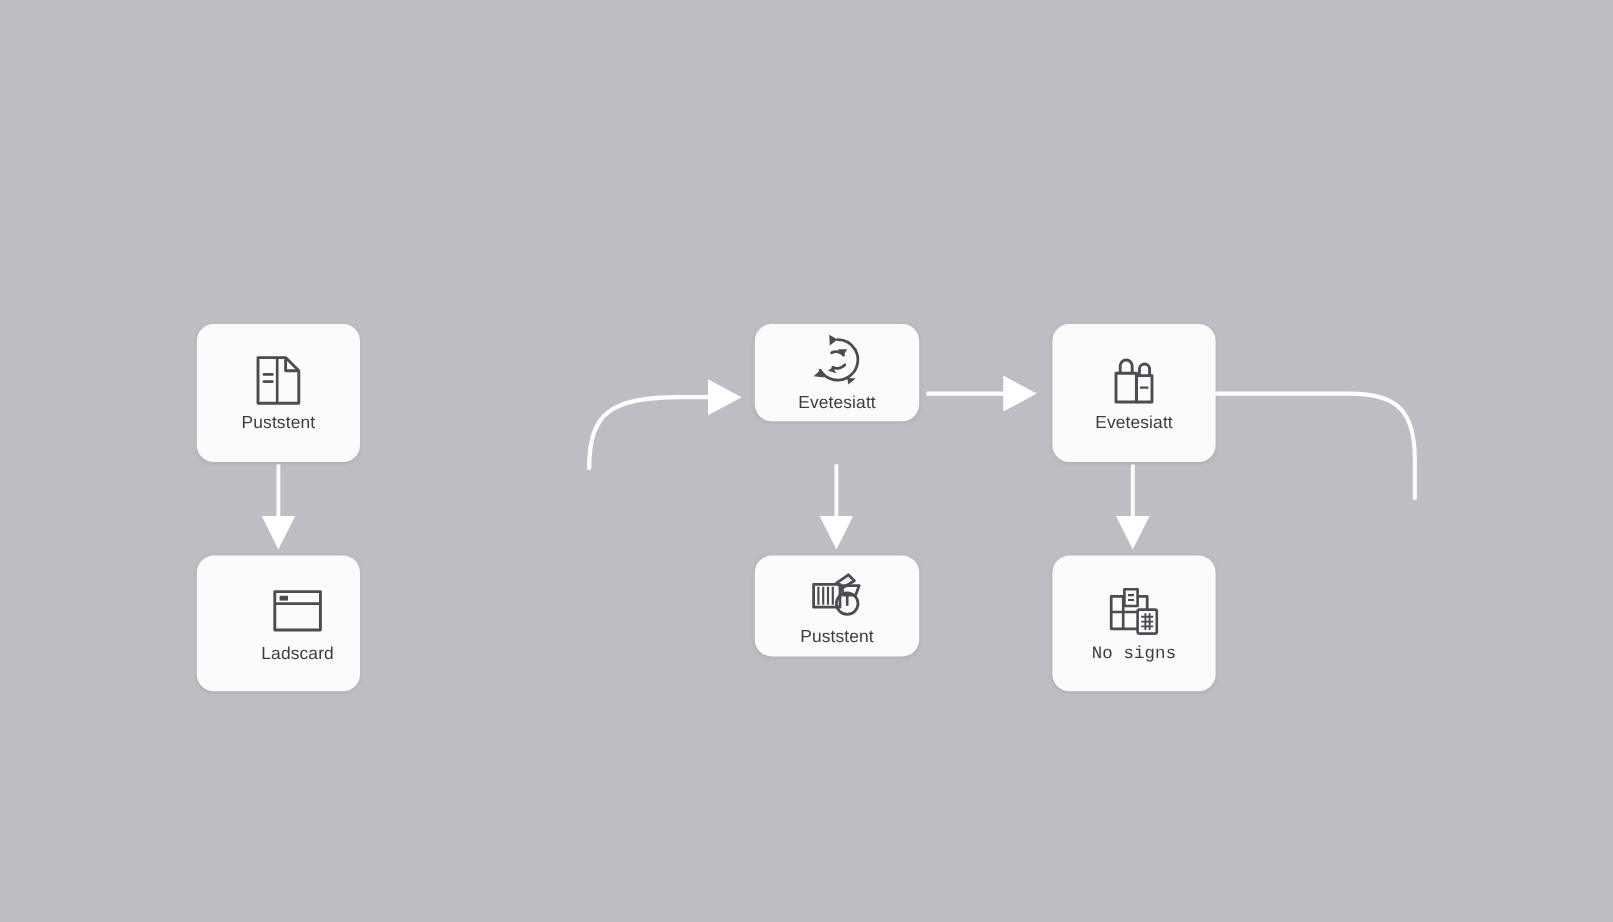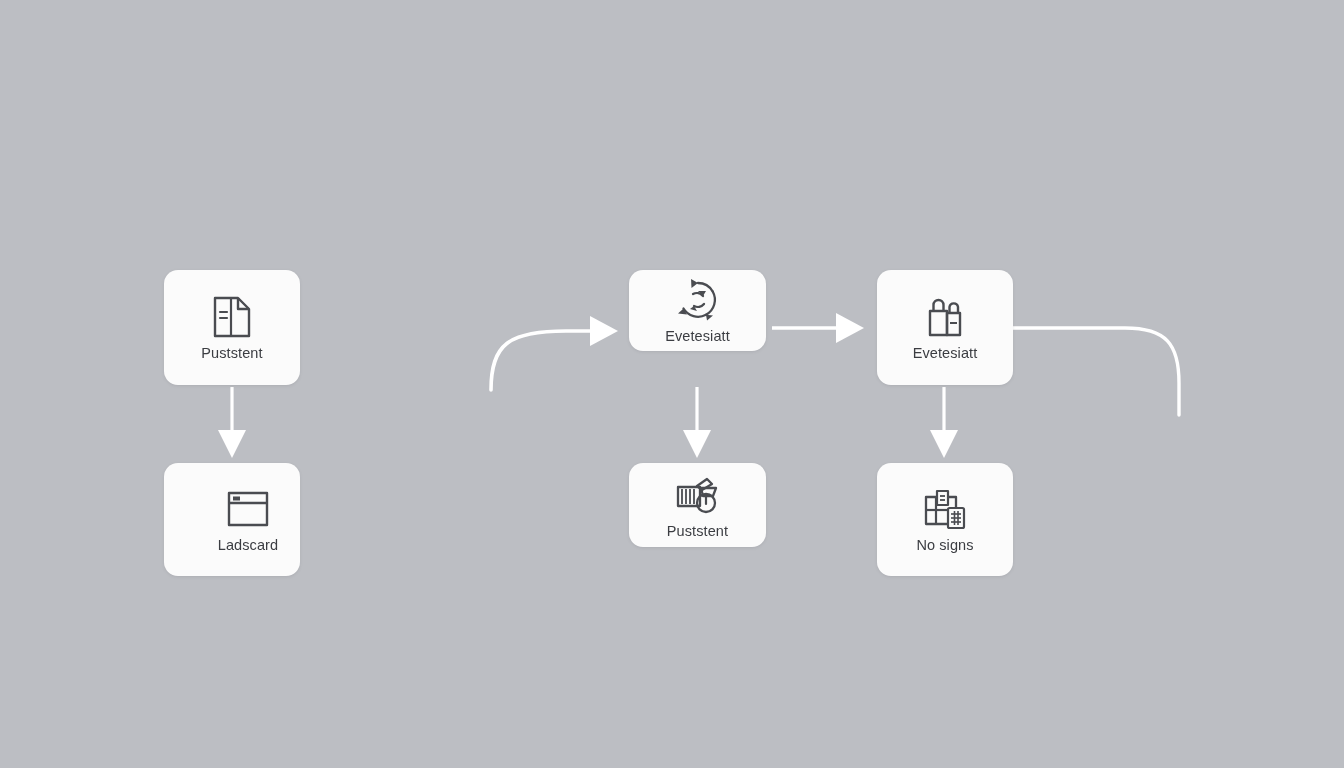--- a/index.html
+++ b/index.html
@@ -165,21 +165,21 @@
         </g>
         <path d="M22 12 L32 5 L37 10 L27 16 Z" fill="none" stroke="#4a4c51" stroke-width="2.3" stroke-linejoin="round"></path>
         <path d="M26 14 H41 L38 22 H28 Z" fill="none" stroke="#4a4c51" stroke-width="2.3" stroke-linejoin="round"></path>
         <circle cx="31" cy="29" r="9" fill="none" stroke="#4a4c51" stroke-width="2.3"></circle>
         <line x1="31" y1="22" x2="31" y2="30" stroke="#4a4c51" stroke-width="2.2" stroke-linecap="round"></line>
       </svg>
     </span>
     <span class="node-label">Puststent</span>
   </div>
 
-  <div class="node" style="left:877px; top:463px; width:136px; height:113px;">
+  <div class="node" style="left:877px; top:463px; width:136px; height:113px;font-family:Liberation Mono, monospace;">
     <span class="node-icon">
       <svg width="44" height="42" viewBox="0 0 44 42">
         <rect x="3" y="9" width="30" height="27" fill="none" stroke="#4a4c51" stroke-width="2.3" stroke-linejoin="round"></rect>
         <line x1="3" y1="22" x2="33" y2="22" stroke="#4a4c51" stroke-width="2.2"></line>
         <line x1="13" y1="9" x2="13" y2="36" stroke="#4a4c51" stroke-width="2.2"></line>
         <rect x="14" y="3" width="11" height="14" fill="#fbfbfb" stroke="#4a4c51" stroke-width="2.2" stroke-linejoin="round"></rect>
         <line x1="17" y1="8" x2="22" y2="8" stroke="#4a4c51" stroke-width="1.8"></line>
         <line x1="17" y1="12" x2="22" y2="12" stroke="#4a4c51" stroke-width="1.8"></line>
         <rect x="25" y="20" width="16" height="20" rx="1.5" fill="#fbfbfb" stroke="#4a4c51" stroke-width="2.2" stroke-linejoin="round"></rect>
         <g stroke="#4a4c51" stroke-width="1.6">

